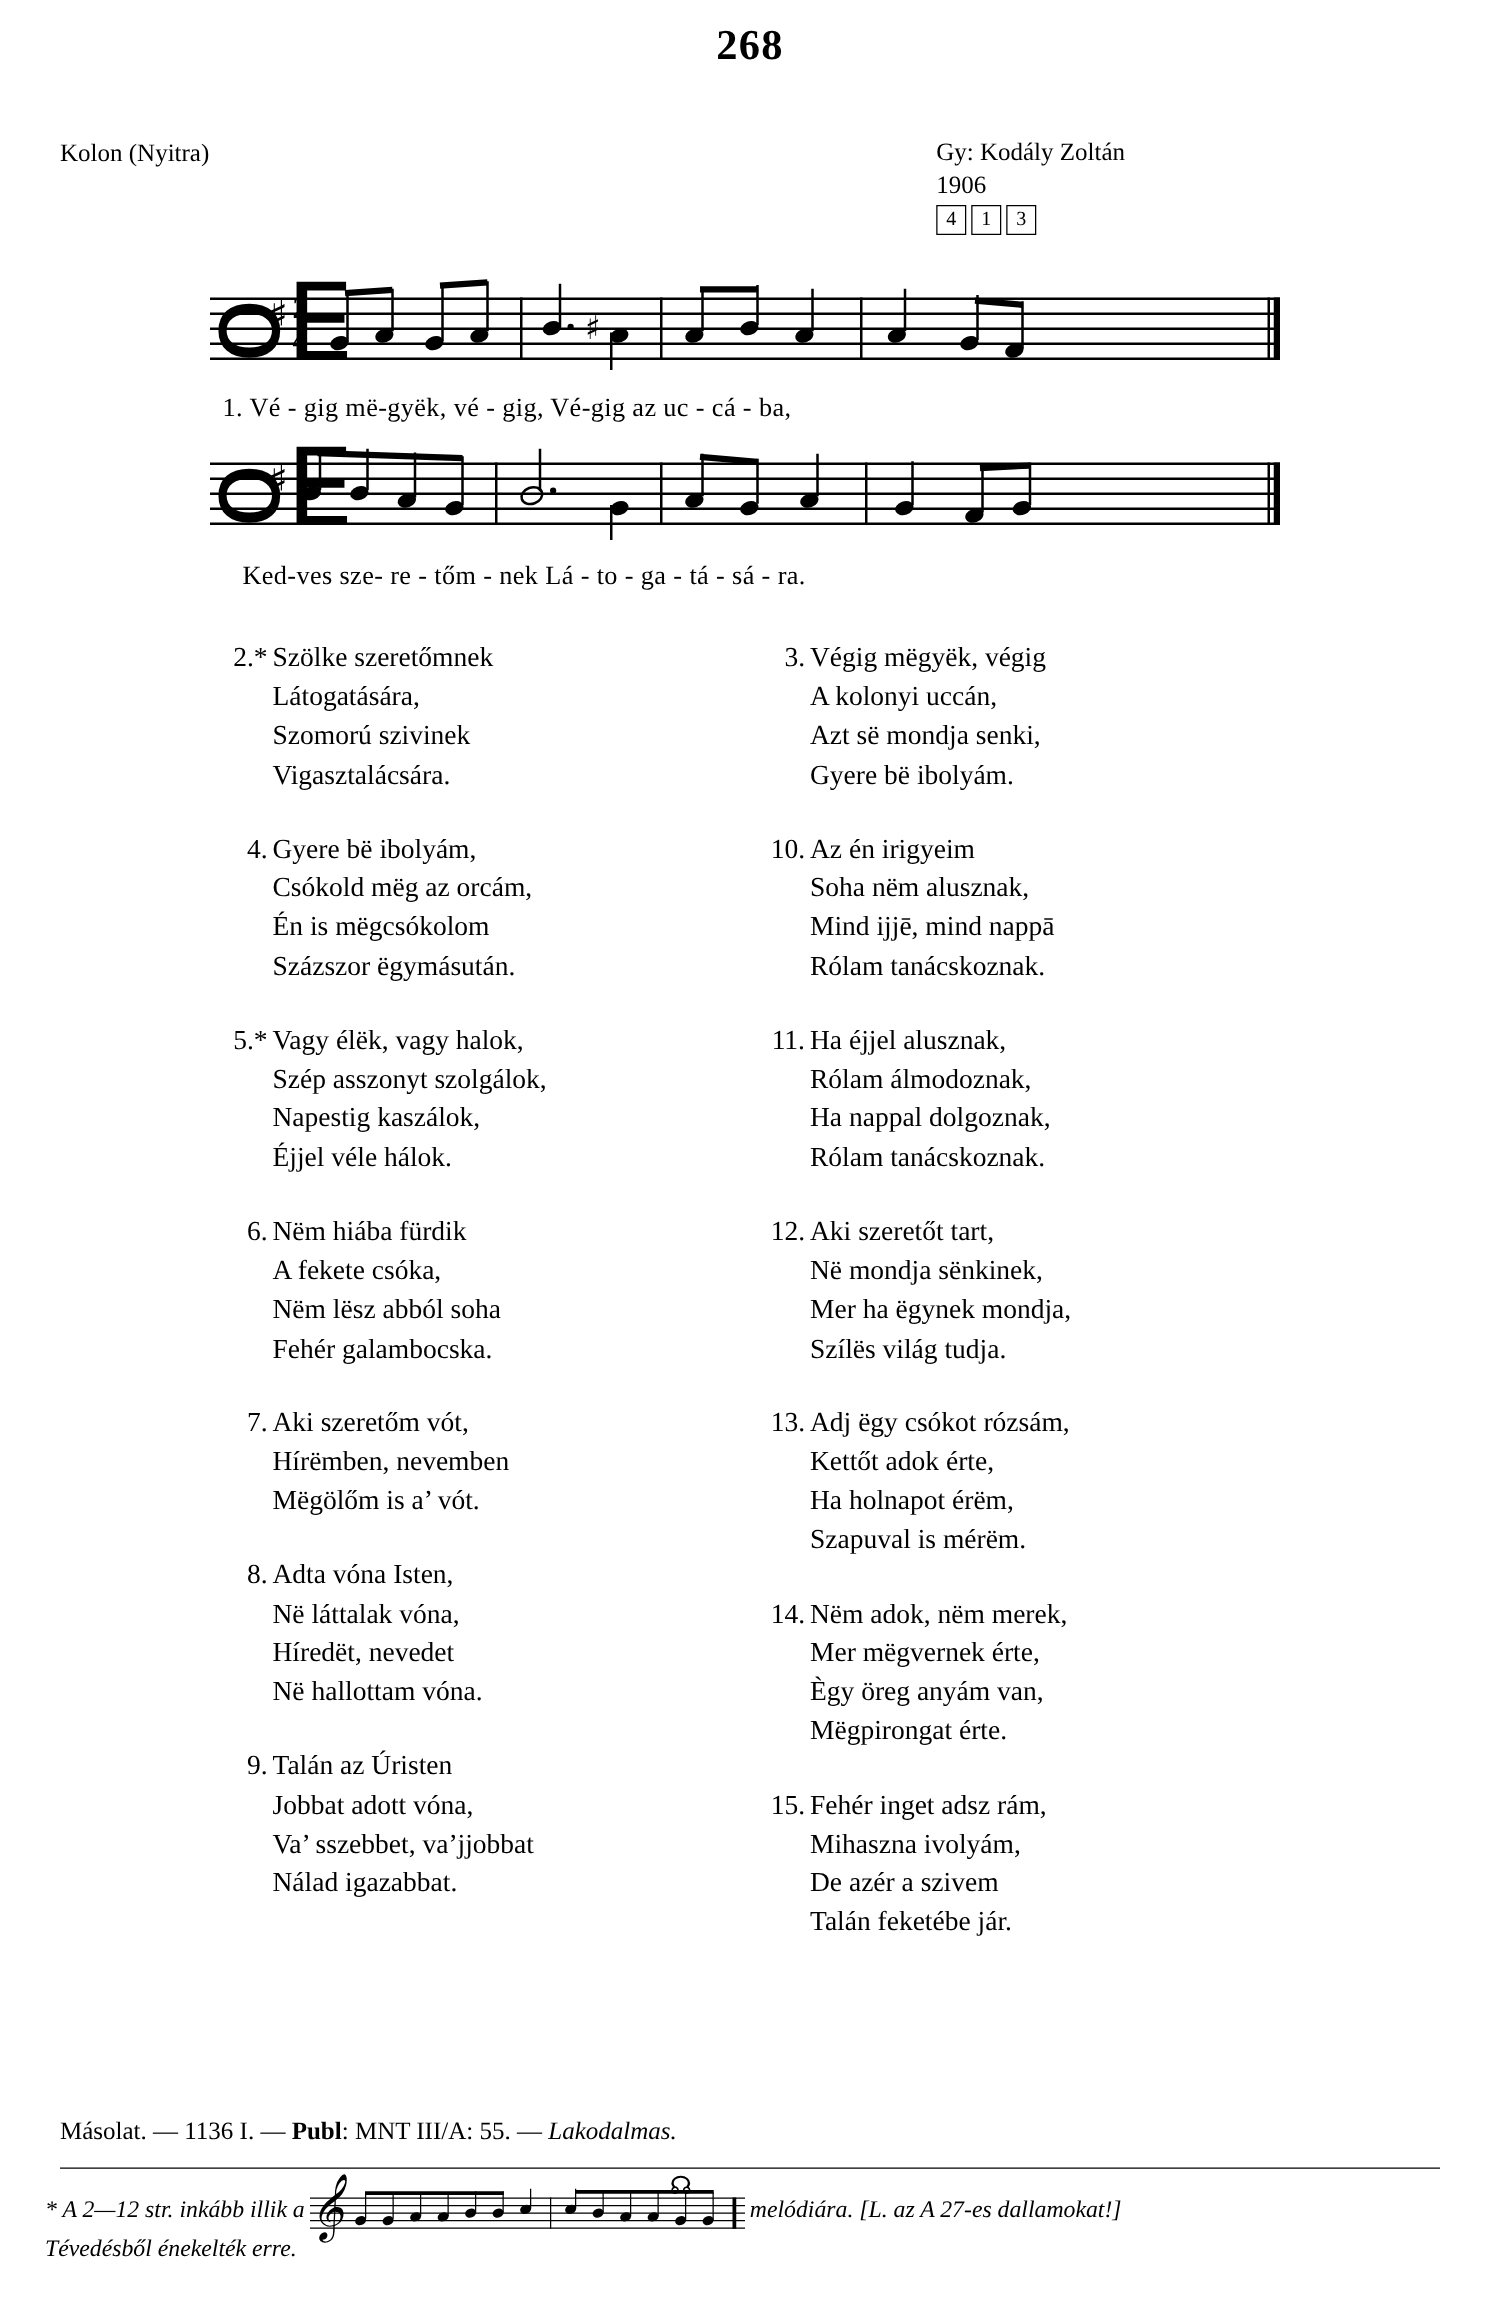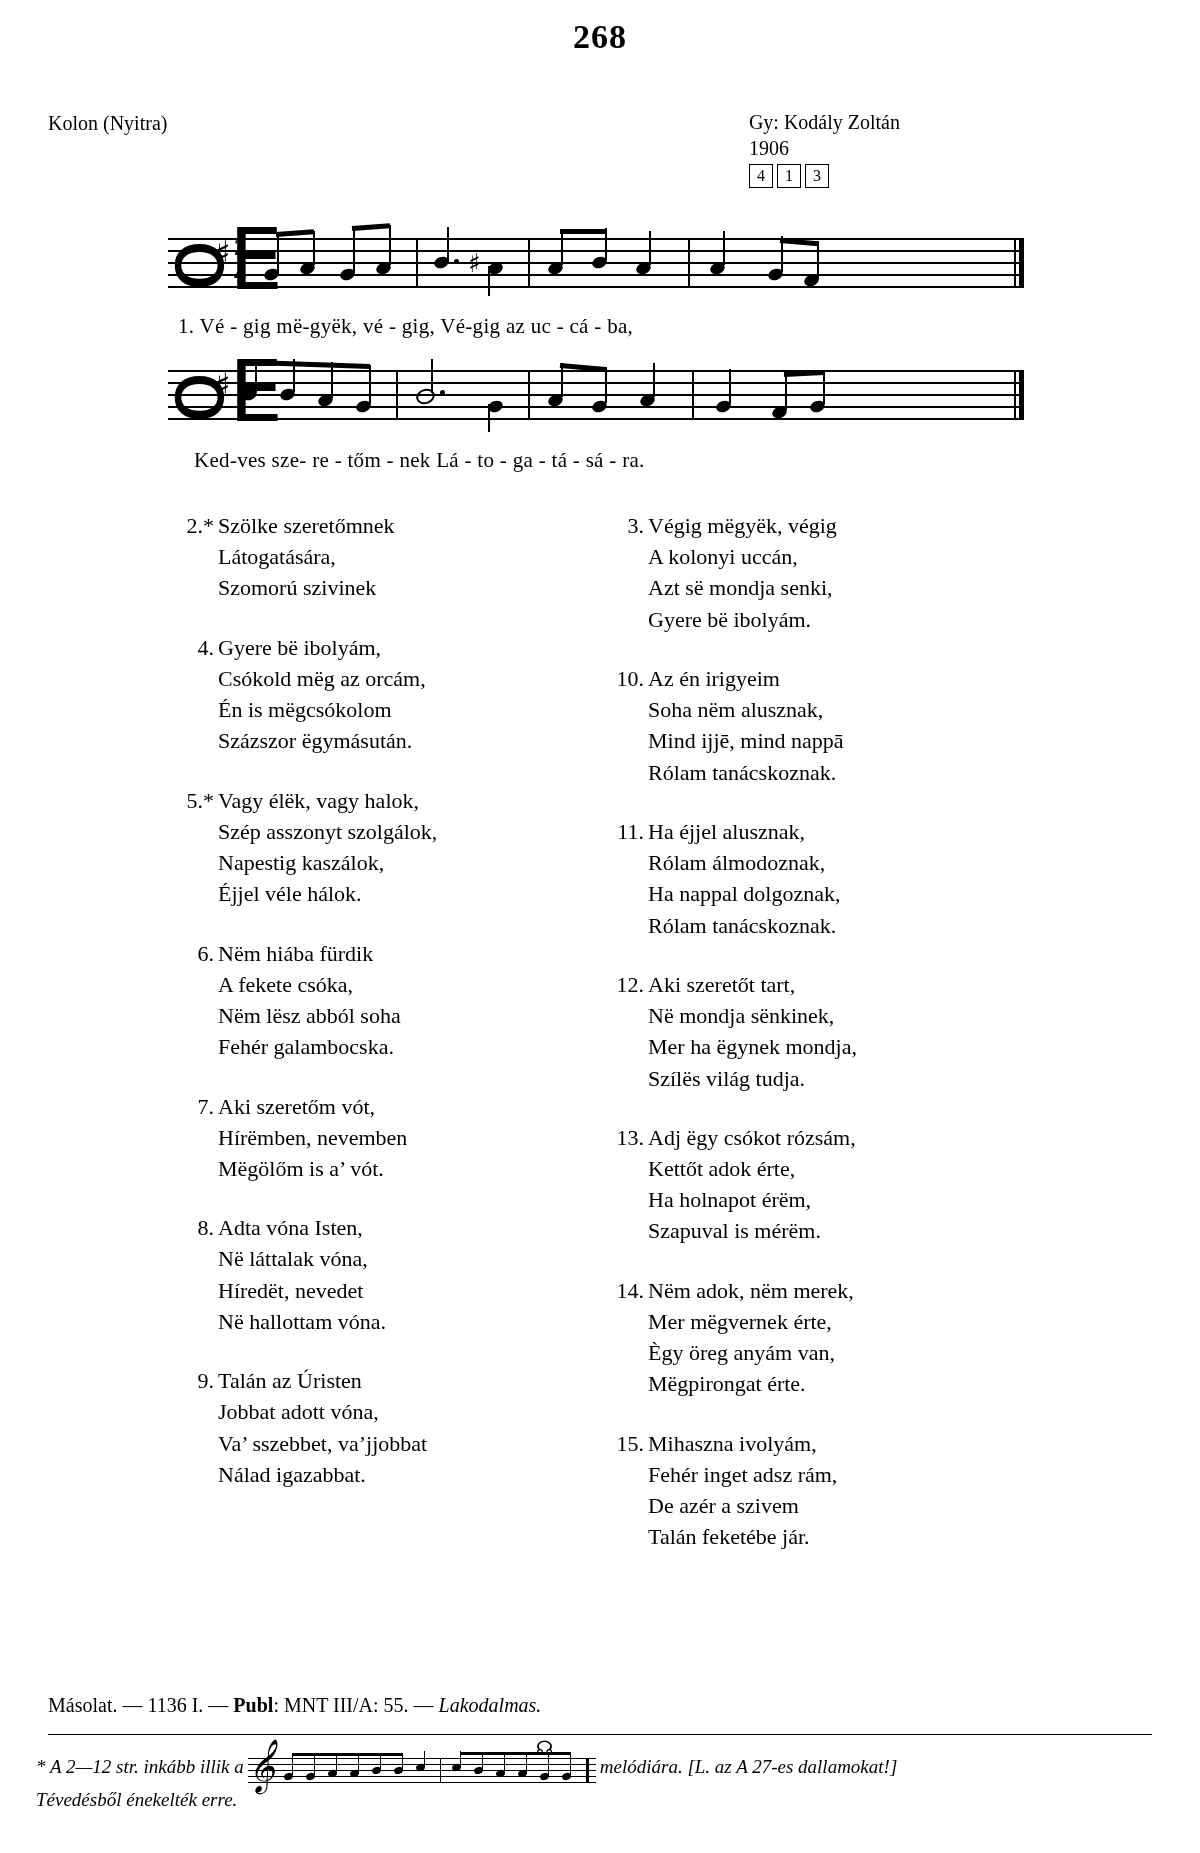--- a/index.html
+++ b/index.html
@@ -444,20 +444,21 @@
   </div>
 
   <div class="verses">
 
     <div class="col left">
       <div class="verse">
         <span class="num">2.*</span>
         <span class="line">Szölke szeretőmnek</span>
         <span class="line">Látogatására,</span>
         <span class="line">Szomorú szivinek</span>
+        <span class="line">Vigasztalácsára.</span>
       </div>
       <div class="verse">
         <span class="num">4.</span>
         <span class="line">Gyere bë ibolyám,</span>
         <span class="line">Csókold mëg az orcám,</span>
         <span class="line">Én is mëgcsókolom</span>
         <span class="line">Százszor ëgymásután.</span>
       </div>
       <div class="verse">
         <span class="num">5.*</span>
@@ -533,22 +534,22 @@
       </div>
       <div class="verse">
         <span class="num">14.</span>
         <span class="line">Nëm adok, nëm merek,</span>
         <span class="line">Mer mëgvernek érte,</span>
         <span class="line">Ègy öreg anyám van,</span>
         <span class="line">Mëgpirongat érte.</span>
       </div>
       <div class="verse">
         <span class="num">15.</span>
+        <span class="line">Fehér inget adsz rám,</span>
         <span class="line">Mihaszna ivolyám,</span>
-        <span class="line">Fehér inget adsz rám,</span>
         <span class="line">De azér a szivem</span>
         <span class="line">Talán feketébe jár.</span>
       </div>
     </div>
 
   </div>
 
   <div class="footer">
     <span>Másolat. — 1136 I. — </span><b>Publ</b><span>: MNT III/A: 55. — </span><i>Lakodalmas.</i>
   </div>

